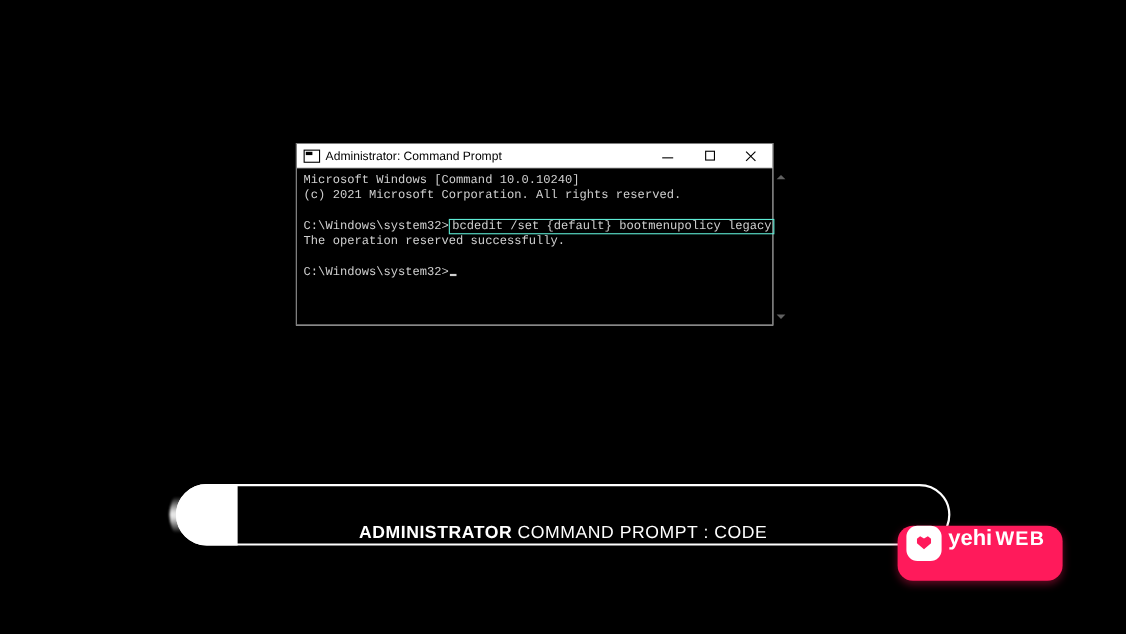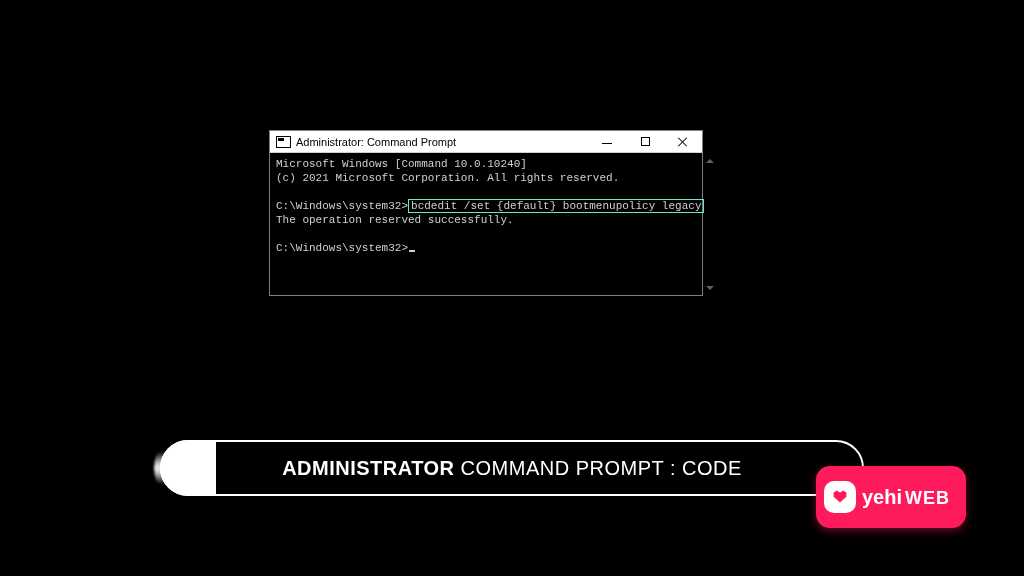--- a/index.html
+++ b/index.html
@@ -163,25 +163,25 @@
     filter: blur(1px);
     opacity: 0.9;
   }
   .caption-pill {
     position: absolute;
     inset: 0;
     background: #000;
     border: 2px solid #fff;
     border-radius: 30px;
     display: flex;
-    align-items: center;
+    align-items: flex-end;
     justify-content: center;
     font-family: "Arial Black", "Segoe UI", sans-serif;
     font-weight: 700;
-    font-size: 20px;
+    font-size: 16px;
     letter-spacing: 0.5px;
     color: #fff;
   }
   .caption-pill .bold { font-weight: 900; }
   .caption-pill .reg  { font-weight: 500; }
   .caption-left-tab {
     position: absolute;
     left: -2px;
     top: -2px;
     bottom: -2px;
@@ -189,25 +189,25 @@
     background: #fff;
     border-radius: 30px 0 0 30px;
   }
 
   
   .badge {
     position: absolute;
     right: 58px;
     bottom: 48px;
     width: 150px;
-    height: 62px;
+    height: 50px;
     background: #ff1a5b;
     border-radius: 14px;
     display: flex;
-    align-items: center;
+    align-items: flex-start;
     box-shadow: 0 3px 8px rgba(255,26,91,0.4);
   }
   .badge .badge-icon {
     width: 32px;
     height: 32px;
     margin: 0 6px 0 8px;
     background: #fff;
     border-radius: 10px;
     position: relative;
   }

